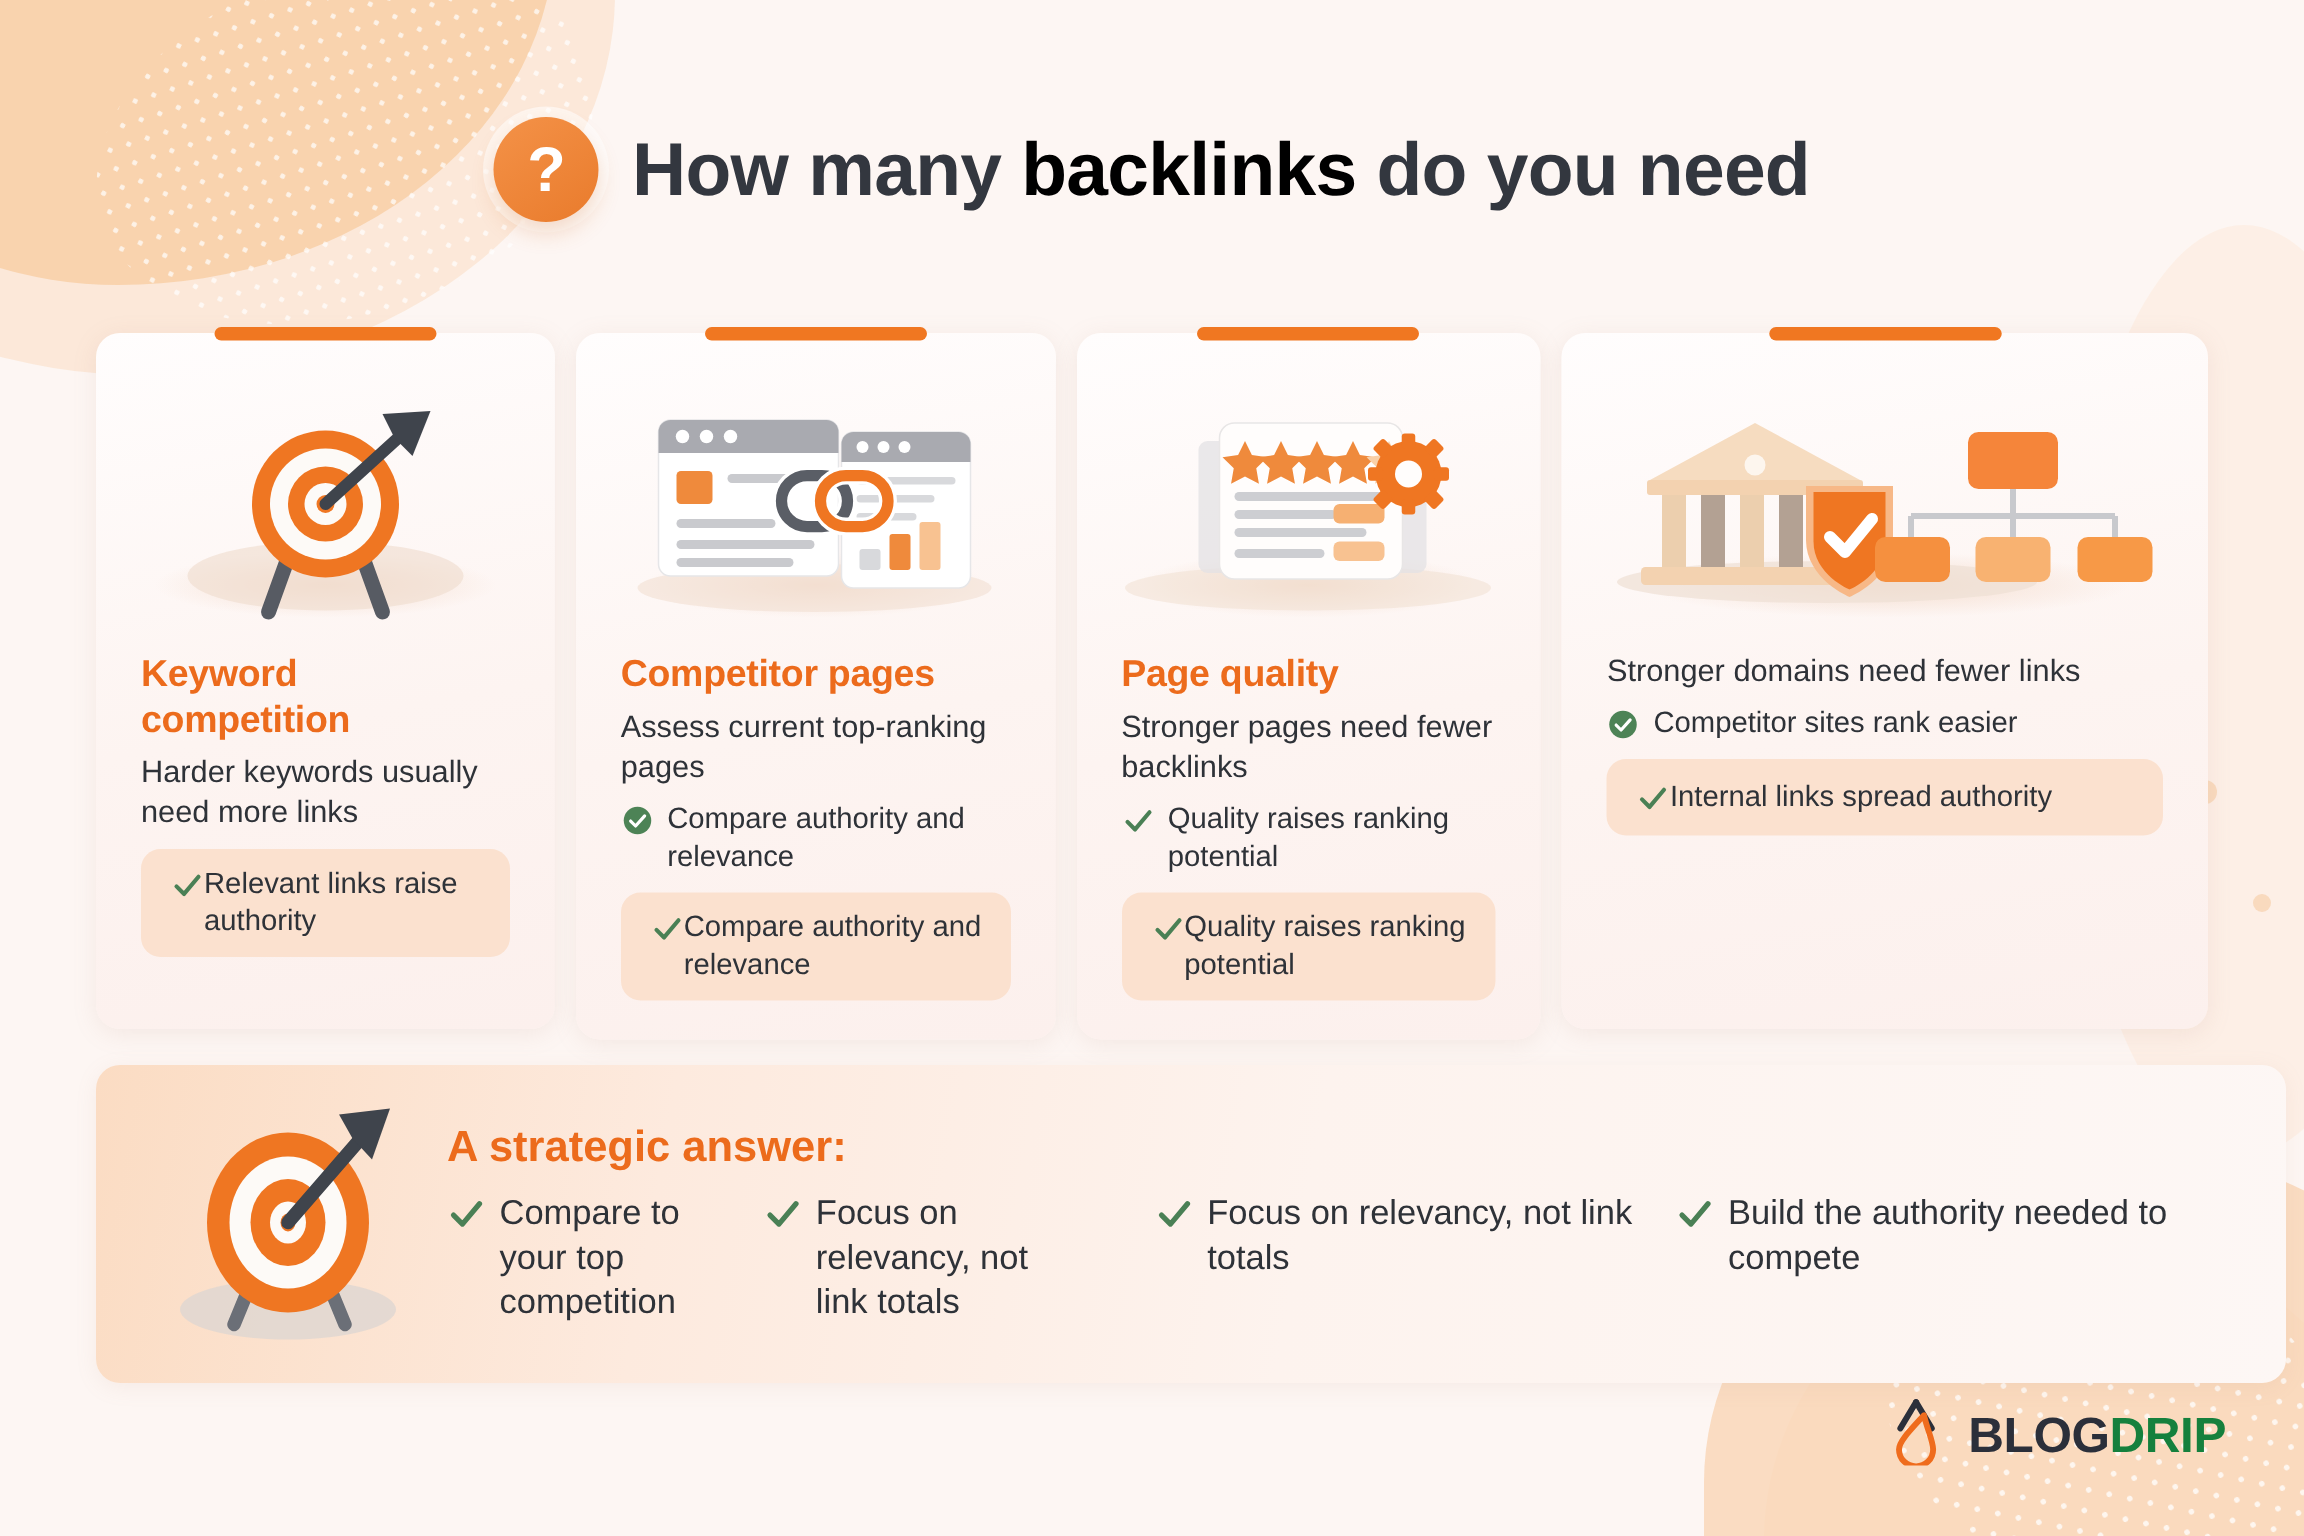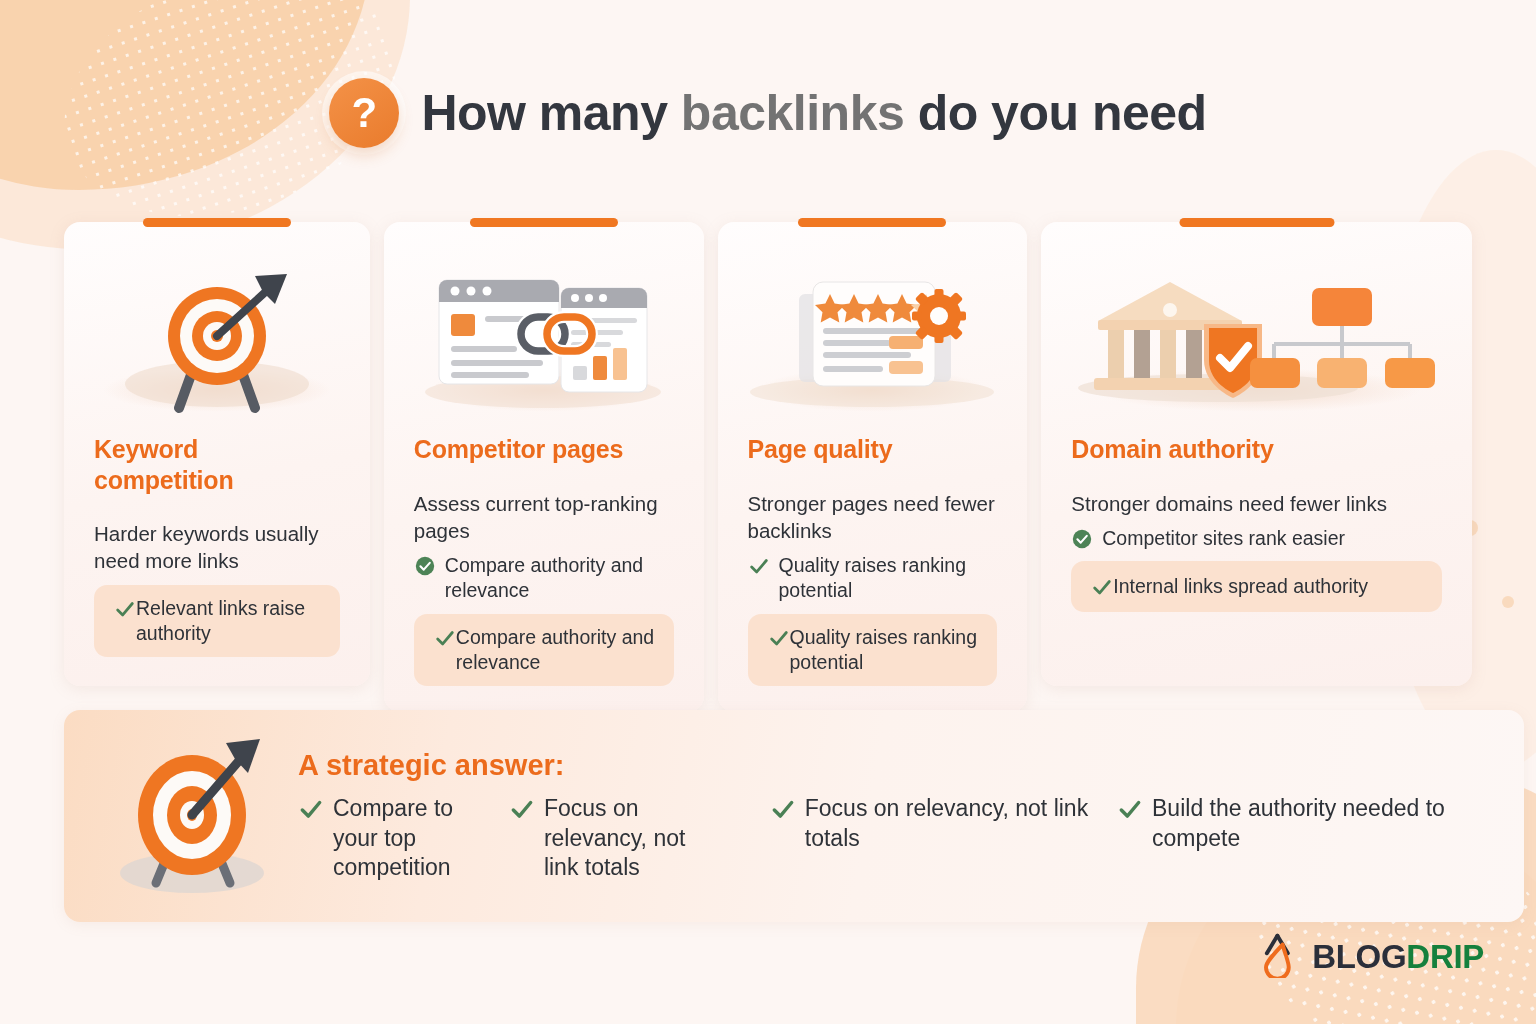--- a/index.html
+++ b/index.html
@@ -79,21 +79,21 @@
     background:linear-gradient(145deg,#f49248,#e97b2c);
     display:flex; align-items:center; justify-content:center;
     color:#fff; font-size:42px; font-weight:bold; line-height:1;
     box-shadow:0 7px 14px rgba(212,120,50,.25), 0 0 0 7px rgba(255,255,255,.55);
     flex:none;
   }
   .title {
     font-size:50px; font-weight:bold; color:#33373f;
     letter-spacing:-.5px; white-space:nowrap;
   }
-  .title .hl { color:#737373; }
+  .title .hl { color:#000000; }
 
   
   .cards {
     position:absolute; left:64px; top:222px; width:1408px;
     display:flex; gap:14px; z-index:4; align-items:flex-start;
   }
   .card {
     position:relative;
     background:linear-gradient(170deg,#fffdfd 0%,#fdf4f1 55%,#fcf0ed 100%);
     border-radius:16px;
@@ -114,21 +114,21 @@
 
   .art { height:148px; position:relative; margin-bottom:18px; }
   .art-shadow {
     position:absolute; left:50%; bottom:4px; transform:translateX(-50%);
     width:230px; height:44px; border-radius:50%;
     background:radial-gradient(ellipse at center, rgba(233,190,160,.45) 0%, rgba(233,190,160,0) 70%);
   }
 
   .card h3 {
     color:#ec6b1c; font-size:25px; font-weight:bold;
-    line-height:1.22; margin-bottom:25px; letter-spacing:-.2px;
+    line-height:1.22; margin-bottom:6px; letter-spacing:-.2px;
   }
   .card p.body {
     color:#2e3238; font-size:20.5px; line-height:1.33; margin-bottom:9px;
   }
   .chk-row {
     display:flex; align-items:flex-start; gap:9px;
     font-size:19.5px; color:#2e3238; line-height:1.3; margin-bottom:6px;
   }
   .pill {
     background:#fbe1cf; border-radius:13px;
@@ -359,21 +359,20 @@
         <path d="M141 56 h48 v33 c0 22 -24 32 -24 32 s-24 -10 -24 -32z" fill="#ef7622"></path>
         <path d="M152 86 L162 96 L180 74" fill="none" stroke="#fff" stroke-width="8" stroke-linecap="round" stroke-linejoin="round"></path>
 
         <rect x="244" y="16" width="60" height="38" rx="7" fill="#f5853a"></rect>
         <path d="M274 54 v18 M206 72 h136 M206 72 v14 M274 72 v14 M342 72 v14" stroke="#c8c9cd" stroke-width="4" fill="none"></path>
         <rect x="182" y="86" width="50" height="30" rx="7" fill="#f5903f"></rect>
         <rect x="249" y="86" width="50" height="30" rx="7" fill="#f8b271"></rect>
         <rect x="317" y="86" width="50" height="30" rx="7" fill="#f79947"></rect>
       </svg>
     </div>
-    <h3>Domain authority</h3>
     <p class="body">Stronger domains need fewer links</p>
     <div class="chk-row">
       <span class="ck">
         <svg viewBox="0 0 24 24">
             <circle cx="12" cy="12" r="10" fill="#4d8356"></circle>
             <path d="M7 12.4 L10.6 16 L17.2 8.6" fill="none" stroke="#fff" stroke-width="2.3" stroke-linecap="round" stroke-linejoin="round"></path>
           </svg>
       </span>
       <span>Competitor sites rank easier</span>
     </div>

